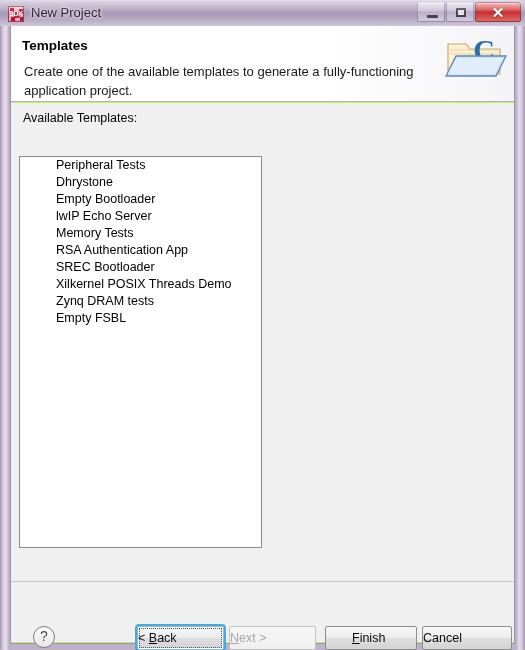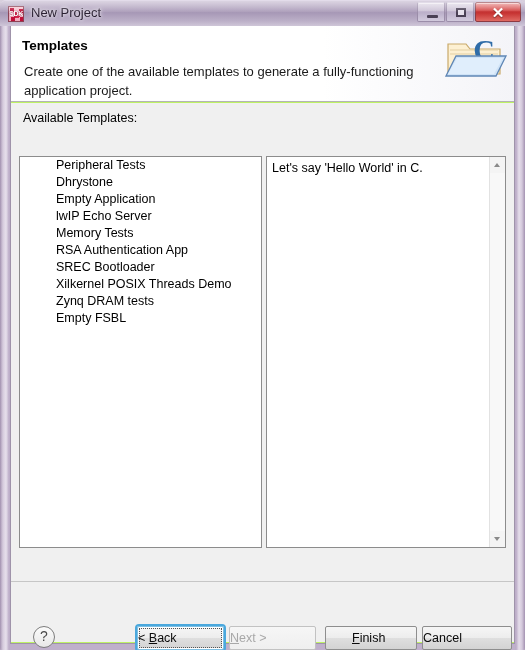--- a/index.html
+++ b/index.html
@@ -330,41 +330,30 @@
         </svg>
       </div>
     </div>
 
     <div id="body">
       <div id="available-label">Available Templates:</div>
 
       <div id="listbox">
           <div class="list-item"><span>Peripheral Tests</span></div>
           <div class="list-item"><span>Dhrystone</span></div>
-          <div class="list-item"><span>Empty Application</span></div>
+          <div class="list-item"><span>Empty Bootloader</span></div>
           <div class="list-item"><span>lwIP Echo Server</span></div>
           <div class="list-item"><span>Memory Tests</span></div>
           <div class="list-item"><span>RSA Authentication App</span></div>
           <div class="list-item"><span>SREC Bootloader</span></div>
           <div class="list-item"><span>Xilkernel POSIX Threads Demo</span></div>
           <div class="list-item"><span>Zynq DRAM tests</span></div>
           <div class="list-item"><span>Empty FSBL</span></div>
         </div>
 
-      <div id="descpanel">
-        <div id="desc-text">Let's say 'Hello World' in C.</div>
-        <div id="desc-scroll">
-          <div class="sb-btn up">
-            <span class="sb-arrow"></span>
-          </div>
-          <div class="sb-btn down">
-            <span class="sb-arrow"></span>
-          </div>
-        </div>
-      </div>
     </div>
 
     <div id="footer-sep"></div>
     <div id="footer">
       <div id="help-btn">?</div>
 
       <div class="dlgbtn focused" id="btn-back">
         <span class="inner-dots"></span>
         <span>&lt; <span class="mn">B</span>ack</span>
       </div>

